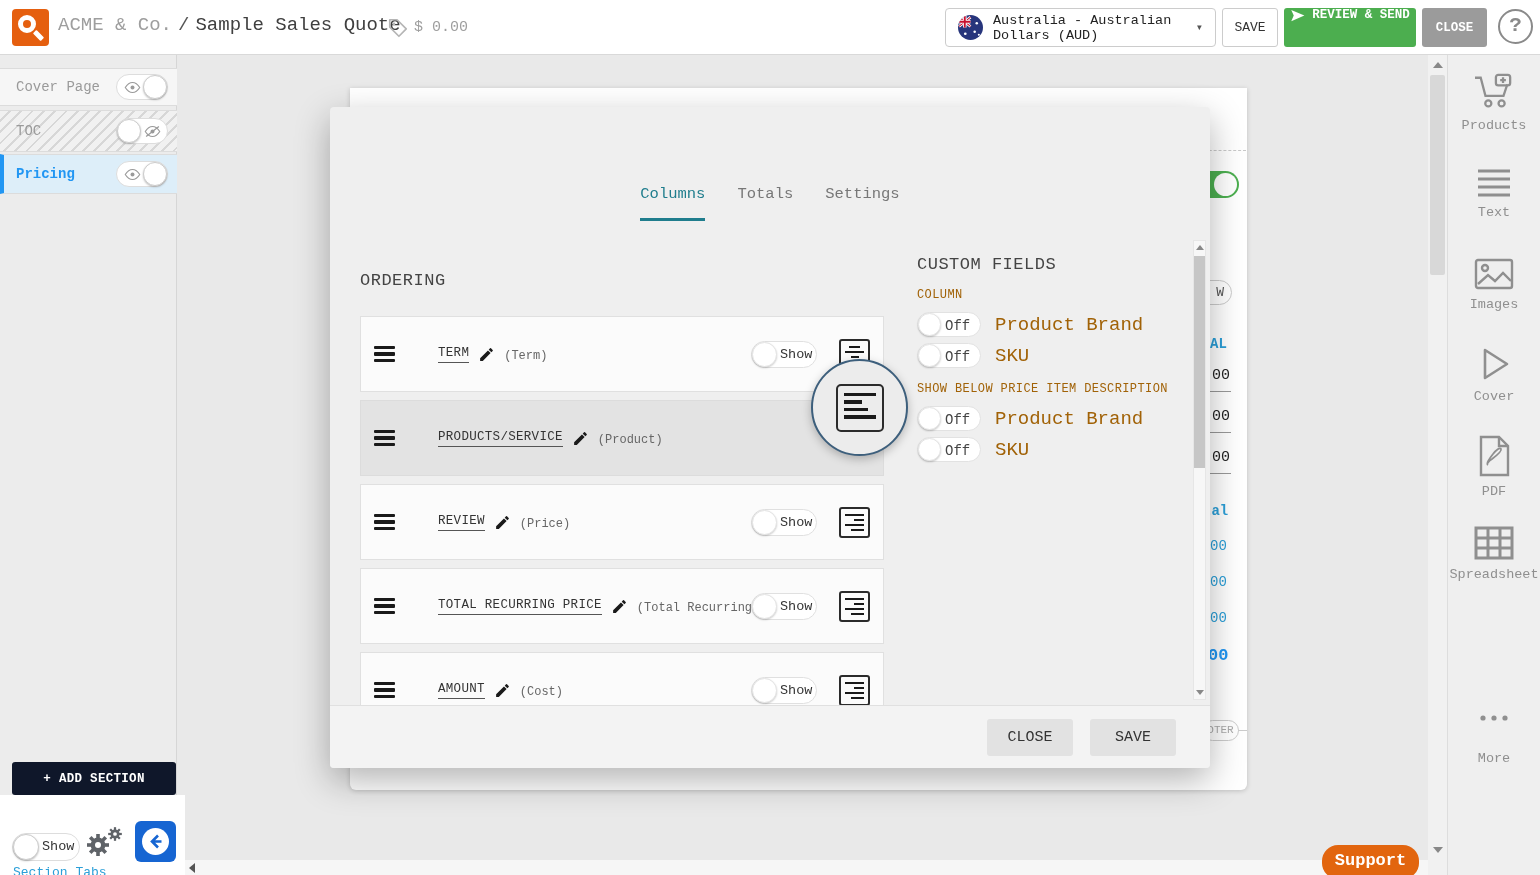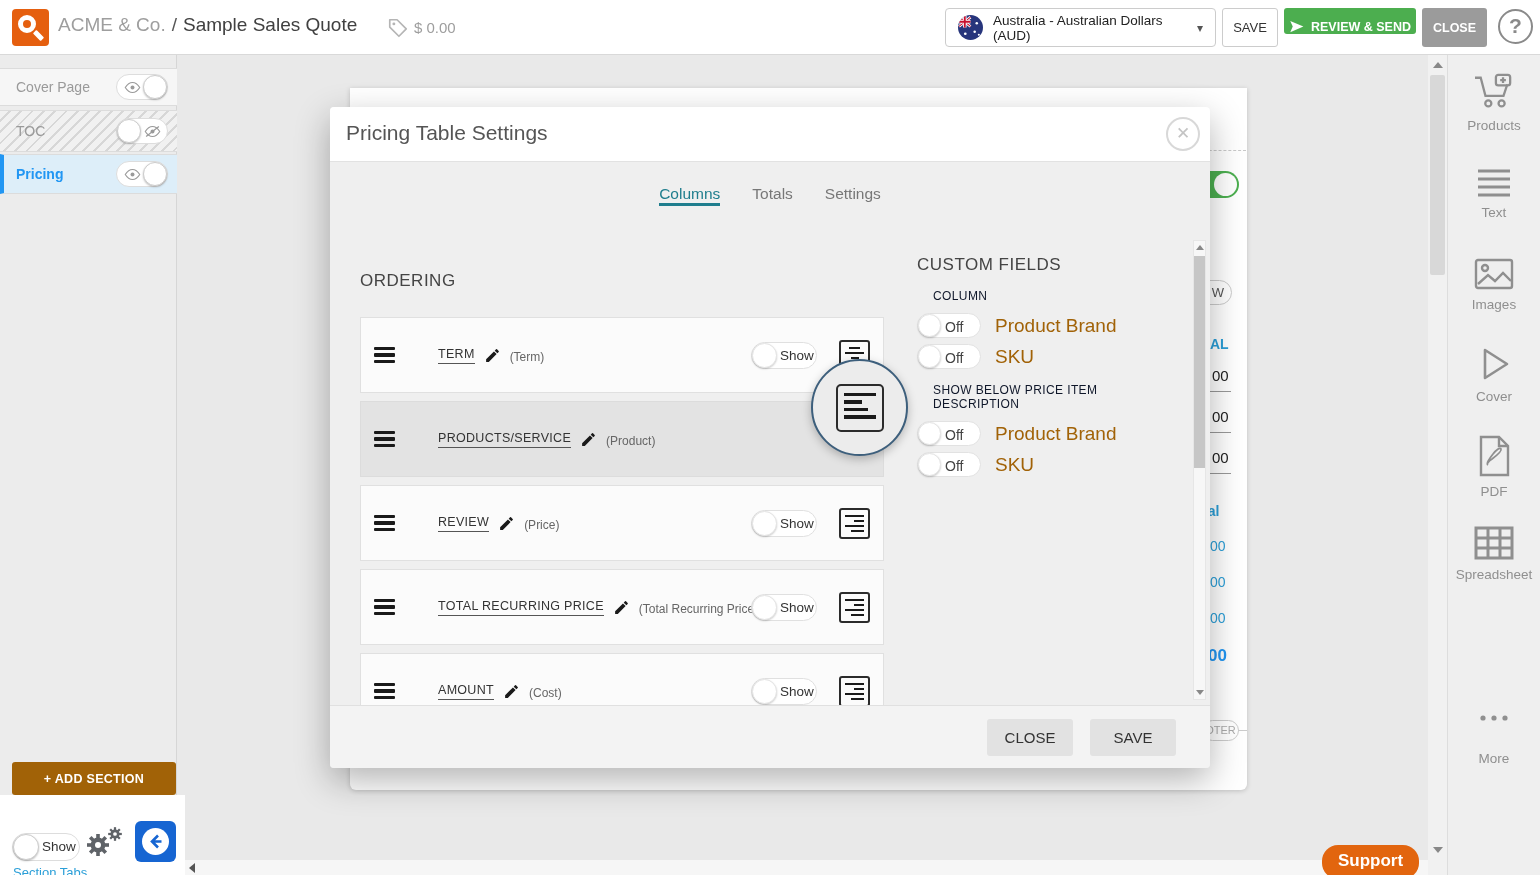--- a/index.html
+++ b/index.html
@@ -1,51 +1,51 @@
 <!DOCTYPE html>
 <html><head>
 <meta charset="utf-8">
 <style>
   * { box-sizing: border-box; margin: 0; padding: 0; }
   html,body { background:#dcdcdc; }
   .root {
     position:relative; width:1540px; height:875px; overflow:hidden;
-    font-family:Liberation Sans, sans-serif; background:#e9e9e9; color:#333;
+    font-family:Liberation Mono, monospace; background:#e9e9e9; color:#333;
   }
   
   .topbar { position:absolute; inset:0 0 auto 0; height:55px; background:#fff; border-bottom:1px solid #d9d9d9; z-index:60; }
   .logo { position:absolute; left:12px; top:9px; width:37px; height:37px; background:#e55f0f; border-radius:4px; }
   .logo-ring { position:absolute; left:6px; top:6px; width:18px; height:18px; border:5px solid #fff; border-radius:50%; }
   .logo-handle { position:absolute; right:5px; bottom:8px; width:11px; height:5px; background:#fff; transform:rotate(45deg); border-radius:1px; }
   .crumbs { position:absolute; left:58px; top:14px; font-size:19px; white-space:nowrap; }
   .crumb-company { color:#9e9e9e; }
   .crumb-sep { color:#555; margin:0 6px; }
   .crumb-title { color:#404040; }
   .tagwrap { position:absolute; left:387px; top:17px; }
   .amount { position:absolute; left:414px; top:19px; color:#9e9e9e; font-size:15px; }
   .currency { position:absolute; left:945px; top:8px; width:271px; height:39px; background:#fff; border:1px solid #ccc; border-radius:4px; display:flex; align-items:center; padding:0 12px; gap:10px; cursor:pointer; }
   .currency-label { font-size:13.5px; color:#222; flex:1; }
   .chev { color:#555; font-size:12px; }
   .btn-save { position:absolute; left:1222px; top:8px; width:56px; height:39px; background:#fff; border:1px solid #ccc; border-radius:3px; font-size:13px; color:#333; font-family:inherit; }
-  .btn-review { position:absolute; left:1284px; top:8px; width:132px; height:26px; background:#4cae4f; border:none; border-radius:3px; color:#fff; font-weight:bold; font-size:12.5px; display:flex; align-items:flex-end; justify-content:center; gap:7px; font-family:inherit; }
+  .btn-review { position:absolute; left:1284px; top:8px; width:132px; height:39px; background:#4cae4f; border:none; border-radius:3px; color:#fff; font-weight:bold; font-size:12.5px; display:flex; align-items:flex-start; justify-content:center; gap:7px; font-family:inherit; }
   .btn-closeq { position:absolute; left:1422px; top:8px; width:65px; height:39px; background:#9b9b9b; border:none; border-radius:3px; color:#fff; font-weight:bold; font-size:12.5px; font-family:inherit; }
   .help { position:absolute; left:1498px; top:9px; width:35px; height:35px; border:2.5px solid #8a8a8a; border-radius:50%; color:#8a8a8a; font-size:21px; font-weight:bold; text-align:center; line-height:30px; }
   
   .lsb { position:absolute; left:0; top:55px; bottom:0; width:177px; background:#ececec; border-right:1px solid #d6d6d6; z-index:30; }
   .sec-item { position:absolute; left:0; width:177px; border-top:1px solid #dcdcdc; border-bottom:1px solid #dcdcdc; background:#f6f6f6; display:flex; align-items:center; }
   .sec-item .lbl { margin-left:16px; font-size:14px; color:#9a9a9a; flex:1; }
   .sec-cover { top:13px; height:38px; }
   .sec-toc { top:55px; height:42px; background:repeating-linear-gradient(135deg,#f1f1f1 0 6px,#d7d7d7 6px 8px); }
   .sec-pricing { top:99px; height:40px; background:#ddeef9; border-left:4px solid #2196f3; }
   .sec-pricing .lbl { color:#2196f3; font-weight:bold; margin-left:12px; }
   .vtog { width:52px; height:26px; background:#fff; border:1px solid #ddd; border-radius:14px; margin-right:9px; position:relative; }
   .vtog .knob { position:absolute; top:0px; width:24px; height:24px; background:#fff; border:1px solid #ccc; border-radius:50%; box-shadow:0 1px 2px rgba(0,0,0,.25); }
   .vtog .knob.right { right:0; } .vtog .knob.left { left:0; }
   .vtog .eyeL { position:absolute; left:7px; top:6px; } .vtog .eyeR { position:absolute; right:6px; top:6px; }
-  .addsec { position:absolute; left:12px; top:707px; width:164px; height:33px; background:#a16207; border:none; border-radius:3px; color:#fff; font-weight:bold; font-size:12.5px; font-family:inherit; letter-spacing:.3px; }
+  .addsec { position:absolute; left:12px; top:707px; width:164px; height:33px; background:#0f172a; border:none; border-radius:3px; color:#fff; font-weight:bold; font-size:12.5px; font-family:inherit; letter-spacing:.3px; }
   .blp { position:absolute; left:0; top:740px; width:185px; height:80px; background:#fff; }
   .showpill-sb { position:absolute; left:12px; top:38px; width:68px; height:28px; background:#fff; border:1px solid #ddd; border-radius:15px; position:absolute; }
   .showpill-sb .knob { position:absolute; left:0; top:0; width:26px; height:26px; background:#fff; border:1px solid #ccc; border-radius:50%; box-shadow:0 1px 2px rgba(0,0,0,.25); }
   .showpill-sb .txt { position:absolute; left:29px; top:5px; font-size:13.5px; color:#333; }
   .gears { position:absolute; left:84px; top:30px; }
   .backbtn { position:absolute; left:135px; top:26px; width:41px; height:41px; background:#1665d2; border:none; border-radius:6px; display:flex; align-items:center; justify-content:center; }
   .sectabs { position:absolute; left:13px; top:70px; font-size:13px; color:#2b9fd8; }
   
   .rsb { position:absolute; right:0; top:55px; bottom:0; width:93px; background:#efefef; border-left:1px solid #ddd; z-index:30; }
   .tool { position:absolute; width:100%; text-align:center; cursor:pointer; }
@@ -70,21 +70,21 @@
   .uline { height:1px; background:#999; width:81px; left:1150px; }
   .grand { color:#2196f3; font-weight:bold; font-size:17px; }
   .oterpill { left:1202px; top:720px; width:37px; height:21px; border:1px solid #ccc; border-radius:11px; color:#aaa; font-size:11px; text-align:center; line-height:19px; background:#fff; }
   .oterline { left:1238px; top:730px; width:9px; height:1px; background:#ccc; }
   
   .modal { position:absolute; left:330px; top:107px; width:880px; height:661px; background:#efefef; border-radius:4px; box-shadow:0 12px 35px rgba(0,0,0,.3); z-index:100; }
   .m-head { position:absolute; top:0; left:0; right:0; height:55px; background:#fff; border-bottom:1px solid #e2e2e2; border-radius:4px 4px 0 0; }
   .m-title { position:absolute; left:16px; top:14px; font-size:21px; color:#555; }
   .m-x { position:absolute; right:10px; top:10px; width:34px; height:34px; border:2px solid #d8d8d8; border-radius:50%; color:#c4c4c4; font-size:17px; text-align:center; line-height:30px; cursor:pointer; }
   .m-tabs { position:absolute; top:78px; left:0; right:0; display:flex; justify-content:center; gap:32px; }
-  .tab { font-size:15.5px; color:#777; padding-bottom:0; cursor:pointer; }
+  .tab { font-size:15.5px; color:#777; padding-bottom:15px; cursor:pointer; }
   .tab.active { color:#1f7d8d; border-bottom:3px solid #1f7d8d; }
   .sec-h { font-size:17px; color:#444; letter-spacing:.5px; }
   .ordering { position:absolute; left:30px; top:164px; width:524px; }
   .orows { margin-top:26px; }
   .orow { position:relative; height:76px; background:#fbfbfb; border:1px solid #e0e0e0; margin-bottom:8px; display:flex; align-items:center; }
   .orow.hl { background:#e3e3e3; border-color:#dcdcdc; }
   .drag { margin-left:13px; width:21px; cursor:grab; }
   .drag i { display:block; height:3.5px; background:#1a1a1a; margin:3px 0; border-radius:1px; }
   .lblgrp { margin-left:43px; display:flex; align-items:flex-end; gap:9px; }
   .collbl { font-size:12.5px; color:#333; border-bottom:1px solid #555; padding-bottom:2px; letter-spacing:.3px; }
@@ -96,21 +96,21 @@
   .alignbtn i { display:block; height:2.5px; background:#1a1a1a; margin-bottom:2.6px; }
   .a-center i { margin-left:auto; margin-right:auto; }
   .a-center i:nth-child(1){width:11px} .a-center i:nth-child(2){width:19px} .a-center i:nth-child(3){width:8px} .a-center i:nth-child(4){width:19px}
   .a-right i { margin-left:auto; }
   .a-right i:nth-child(1){width:19px} .a-right i:nth-child(2){width:10px} .a-right i:nth-child(3){width:19px} .a-right i:nth-child(4){width:13px}
   .magnifier { position:absolute; left:811px; top:359px; width:97px; height:97px; border:2.5px solid #3d5f7c; border-radius:50%; background:#ececec; z-index:110; box-shadow:0 3px 10px rgba(0,0,0,.25); display:flex; align-items:center; justify-content:center; }
   .magbox { width:48px; height:48px; border:2.5px solid #2b2b2b; border-radius:5px; padding:7px 6px; background:transparent; }
   .magbox i { display:block; height:3.5px; background:#1a1a1a; margin-bottom:4px; margin-right:auto; }
   .magbox i:nth-child(1){width:32px} .magbox i:nth-child(2){width:18px} .magbox i:nth-child(3){width:24px} .magbox i:nth-child(4){width:32px}
   .customs { position:absolute; left:587px; top:148px; width:265px; }
-  .cf-sub { font-size:12px; color:#0f172a; letter-spacing:.4px; margin:14px 16px 10px; }
+  .cf-sub { font-size:12px; color:#a16207; letter-spacing:.4px; margin:14px 0 10px; }
   .offrow { display:flex; align-items:center; gap:14px; margin-bottom:6px; }
   .offpill { position:relative; width:64px; height:25px; background:#fff; border:1px solid #e2e2e2; border-radius:13px; cursor:pointer; flex:none; }
   .offpill .knob { position:absolute; left:0; top:0; width:23px; height:23px; background:#fff; border:1px solid #e4e4e4; border-radius:50%; box-shadow:0 1px 2px rgba(0,0,0,.2); }
   .offpill .txt { position:absolute; left:27px; top:5px; font-size:14px; color:#444; }
   .offlbl { font-size:19px; color:#a16207;text-align:center; }
   .m-scroll { position:absolute; left:863px; top:133px; width:13px; height:460px; background:#f7f7f7; border:1px solid #e6e6e6; }
   .m-scroll .mtri-up { position:absolute; top:4px; left:2px; width:0;height:0; border-left:4px solid transparent; border-right:4px solid transparent; border-bottom:5px solid #888; }
   .m-scroll .mtri-down { position:absolute; bottom:4px; left:2px; width:0;height:0; border-left:4px solid transparent; border-right:4px solid transparent; border-top:5px solid #888; }
   .m-scroll .mthumb { position:absolute; left:0; top:15px; width:11px; height:212px; background:#c6c6c6; }
   .m-foot { position:absolute; left:0; right:0; bottom:0; height:63px; background:#f3f3f3; border-top:1px solid #e0e0e0; border-radius:0 0 4px 4px; }
@@ -341,24 +341,20 @@
   <div class="vscroll">
     <div class="tri up"></div>
     <div class="vthumb"></div>
     <div class="tri down"></div>
   </div>
   <div class="hscroll">
     <div class="htri"></div>
   </div>
 
   <div class="modal">
-    <div class="m-head">
-      <span class="m-title">Pricing Table Settings</span>
-      <div class="m-x">✕</div>
-    </div>
     <div class="m-tabs">
       <div class="tab active">Columns</div>
       <div class="tab">Totals</div>
       <div class="tab">Settings</div>
     </div>
 
     <div class="ordering">
       <div class="sec-h">ORDERING</div>
       <div class="orows">
 

